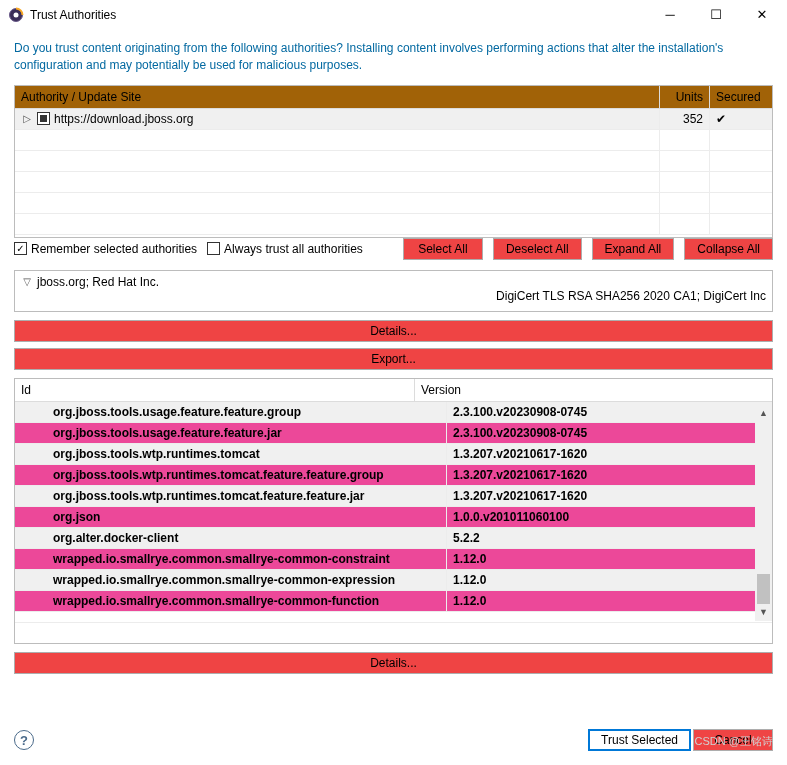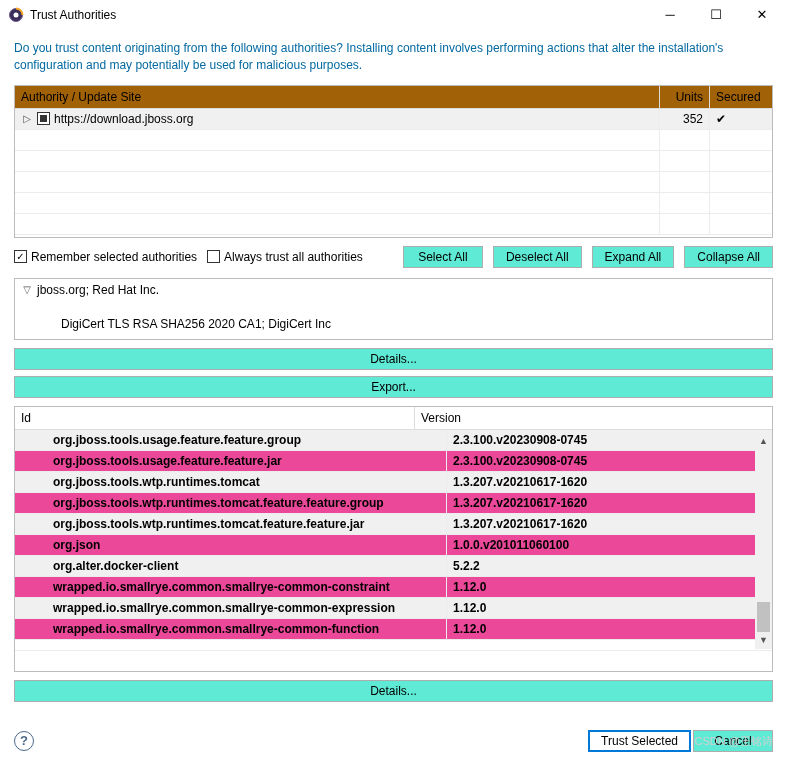--- a/index.html
+++ b/index.html
@@ -24,31 +24,31 @@
 .authtable .body { height: 128px; overflow: hidden; background: #fff; }
 .authtable .row { display: flex; border-bottom: 1px solid #ececec; height: 21px; align-items: center; }
 .authtable .row.sel { background: #f0f0f0; }
 .authtable .row .cell { padding: 0 6px; border-right: 1px solid #ececec; height: 100%; display: flex; align-items: center; }
 .authtable .row .cell:last-child { border-right: none; }
 .authcell { flex: 1; display: flex; align-items: center; gap: 4px; }
 .expander { width: 12px; display: inline-flex; justify-content: center; color: #555; font-size: 10px; }
 .cb { width: 13px; height: 13px; border: 1px solid #333; display: inline-flex; align-items: center; justify-content: center; background: #fff; }
 .cb.filled::after { content: ""; width: 7px; height: 7px; background: #333; }
 
-.optrow { display: flex; align-items: center; gap: 10px; margin-top: 8px; margin-bottom: 10px; }
+.optrow { display: flex; align-items: center; gap: 10px; margin-top: 0; margin-bottom: 10px; }
 .optrow .chklabel { display: flex; align-items: center; gap: 4px; font-size: 12px; }
 .chkbox { width: 13px; height: 13px; border: 1px solid #333; display: inline-flex; align-items: center; justify-content: center; }
 .chkbox.checked::after { content: "✓"; font-size: 10px; line-height: 1; color: #000; }
 .spacer { flex: 1; }
-.btn { padding: 3px 12px; background: #5eead4; border: 1px solid #adadad; font-size: 12px; cursor: default; min-width: 80px; text-align: center; }
+.btn { padding: 3px 12px; background: #ef4444; border: 1px solid #adadad; font-size: 12px; cursor: default; min-width: 80px; text-align: center; }
 .btn.primary { background: #fff; border: 2px solid #0078d7; padding: 2px 11px; }
 
 .certbox { border: 1px solid #bcbcbc; padding: 4px 6px 8px 6px; }
 .certbox .certline1 { display: flex; align-items: center; gap: 4px; font-size: 12px; }
-.certbox .certline2 { padding-left: 40px; font-size: 12px; margin-top: 20px; }
+.certbox .certline2 { padding-left: 40px; font-size: 12px; margin-top: 0; text-align: right; }
 
 .btnrow { display: flex; gap: 6px; margin-top: 8px; margin-bottom: 8px; flex-direction: column; }
 
 .restable-wrap { border: 1px solid #bcbcbc; position: relative; }
 .restable { width: 100%; }
 .restable .rhdr { display: flex; border-bottom: 1px solid #dcdcdc; }
 .restable .rhdr .rcol { padding: 4px 6px; border-right: 1px solid #dcdcdc; }
 .rcol-id { flex: 0 0 400px; }
 .rcol-ver { flex: 1; border-right: none !important; }
 .restable .rbody { height: 220px; overflow: hidden; }

